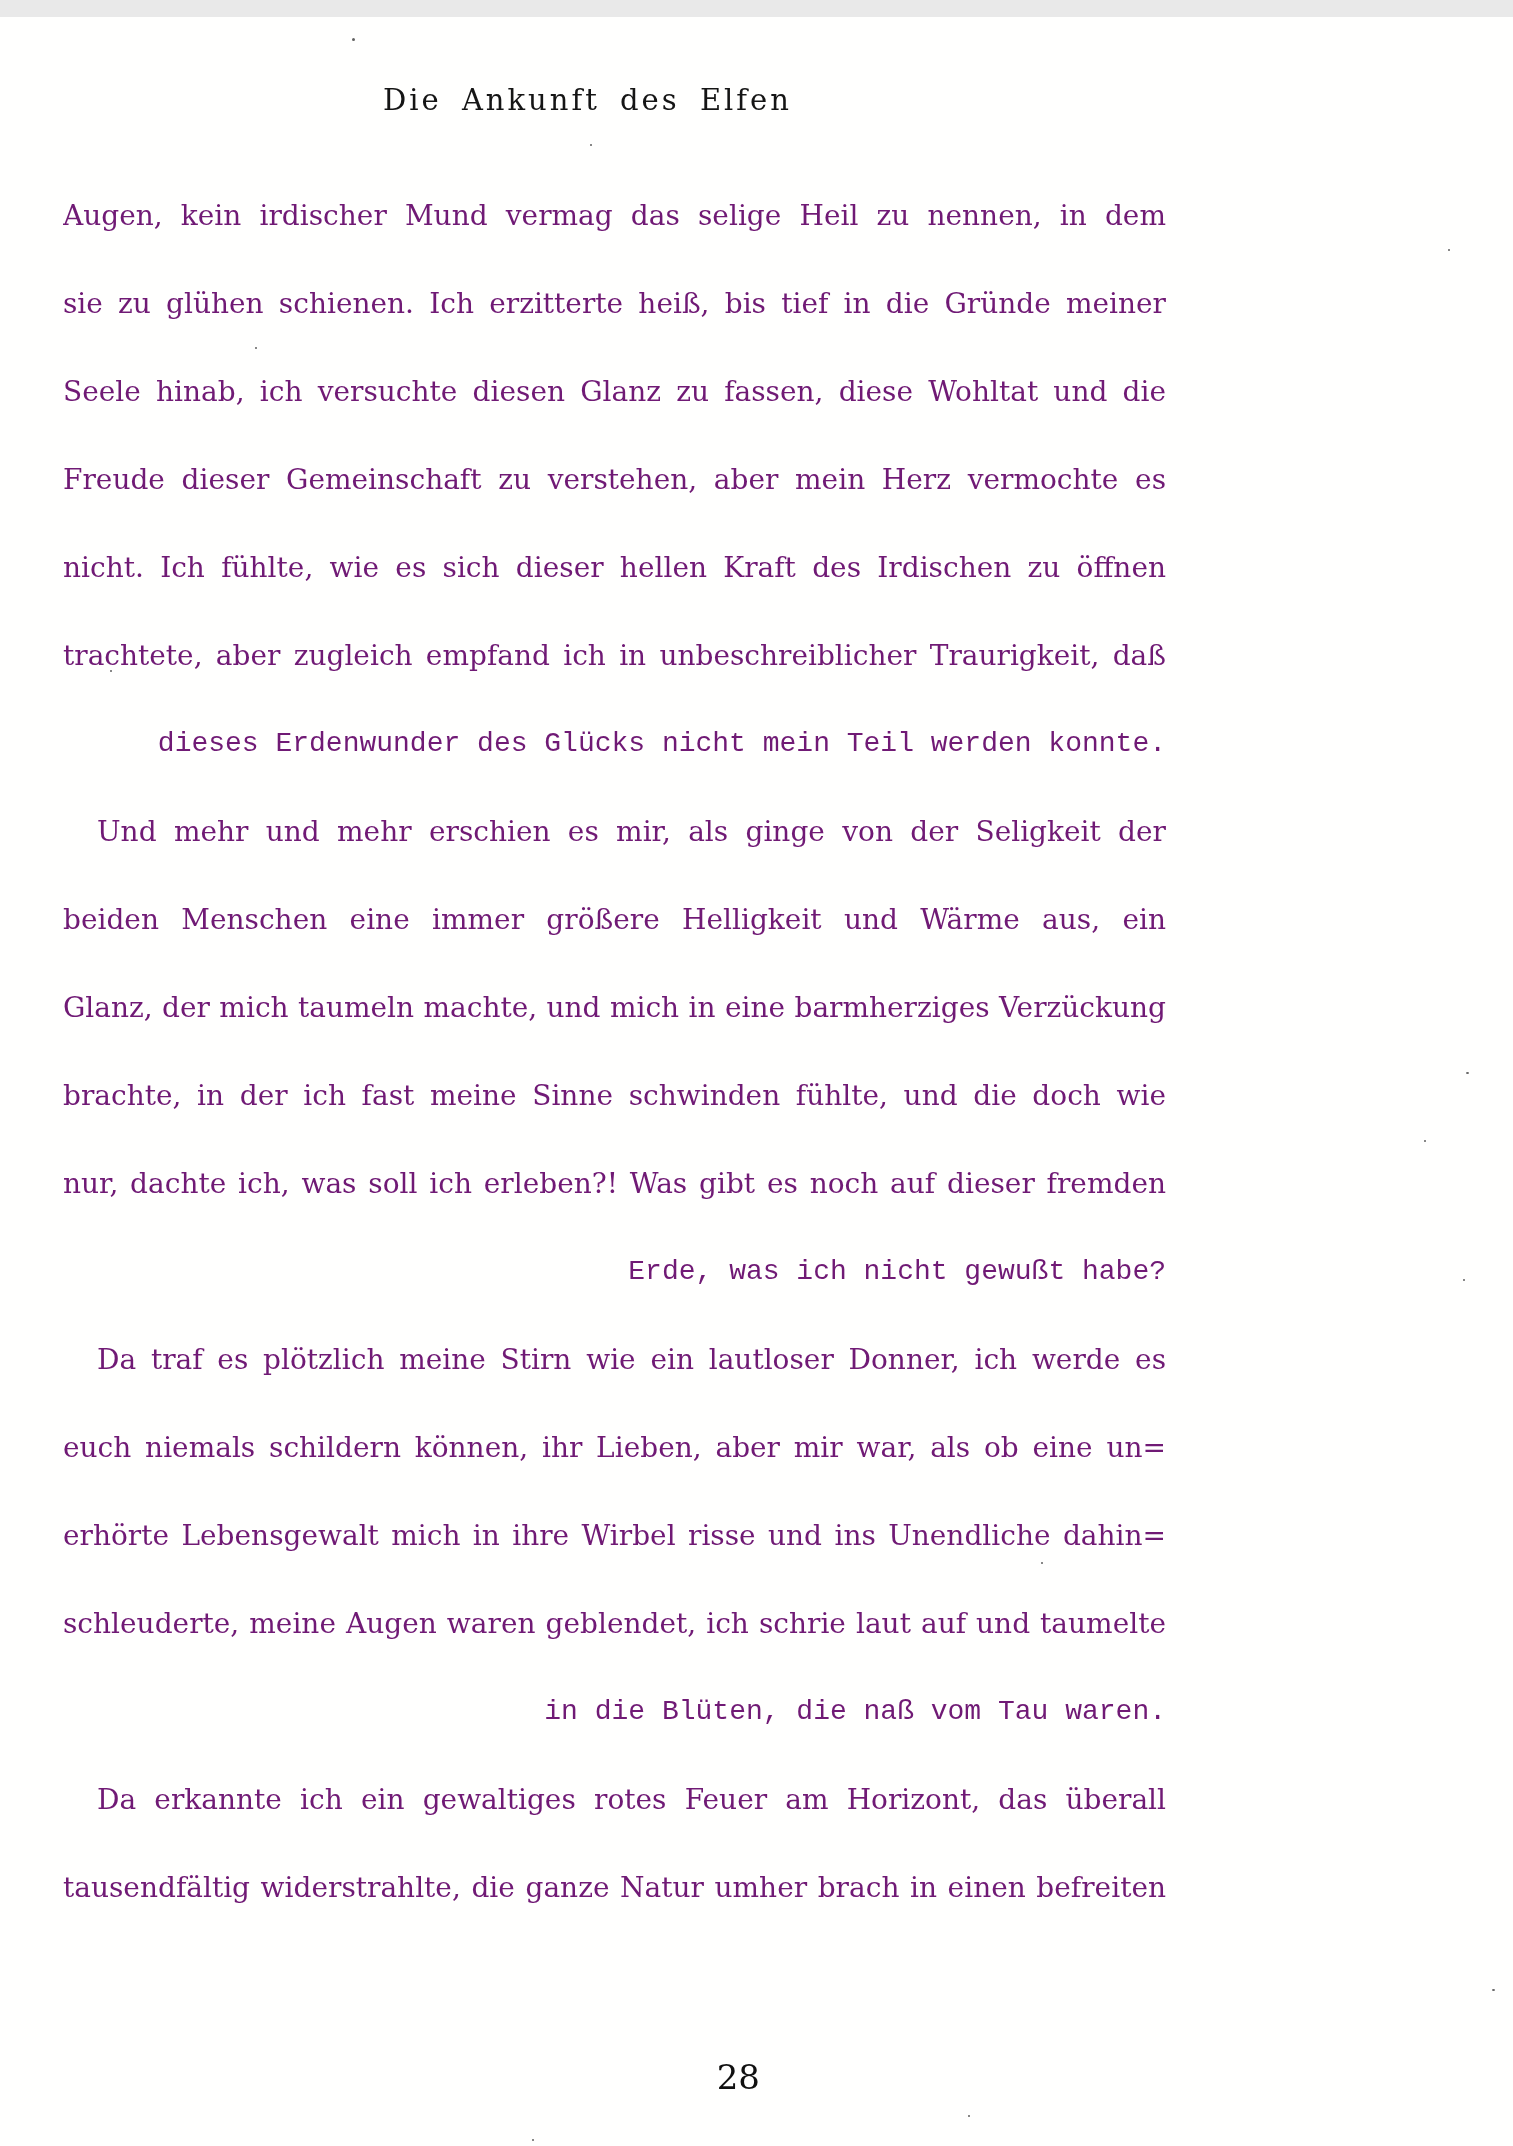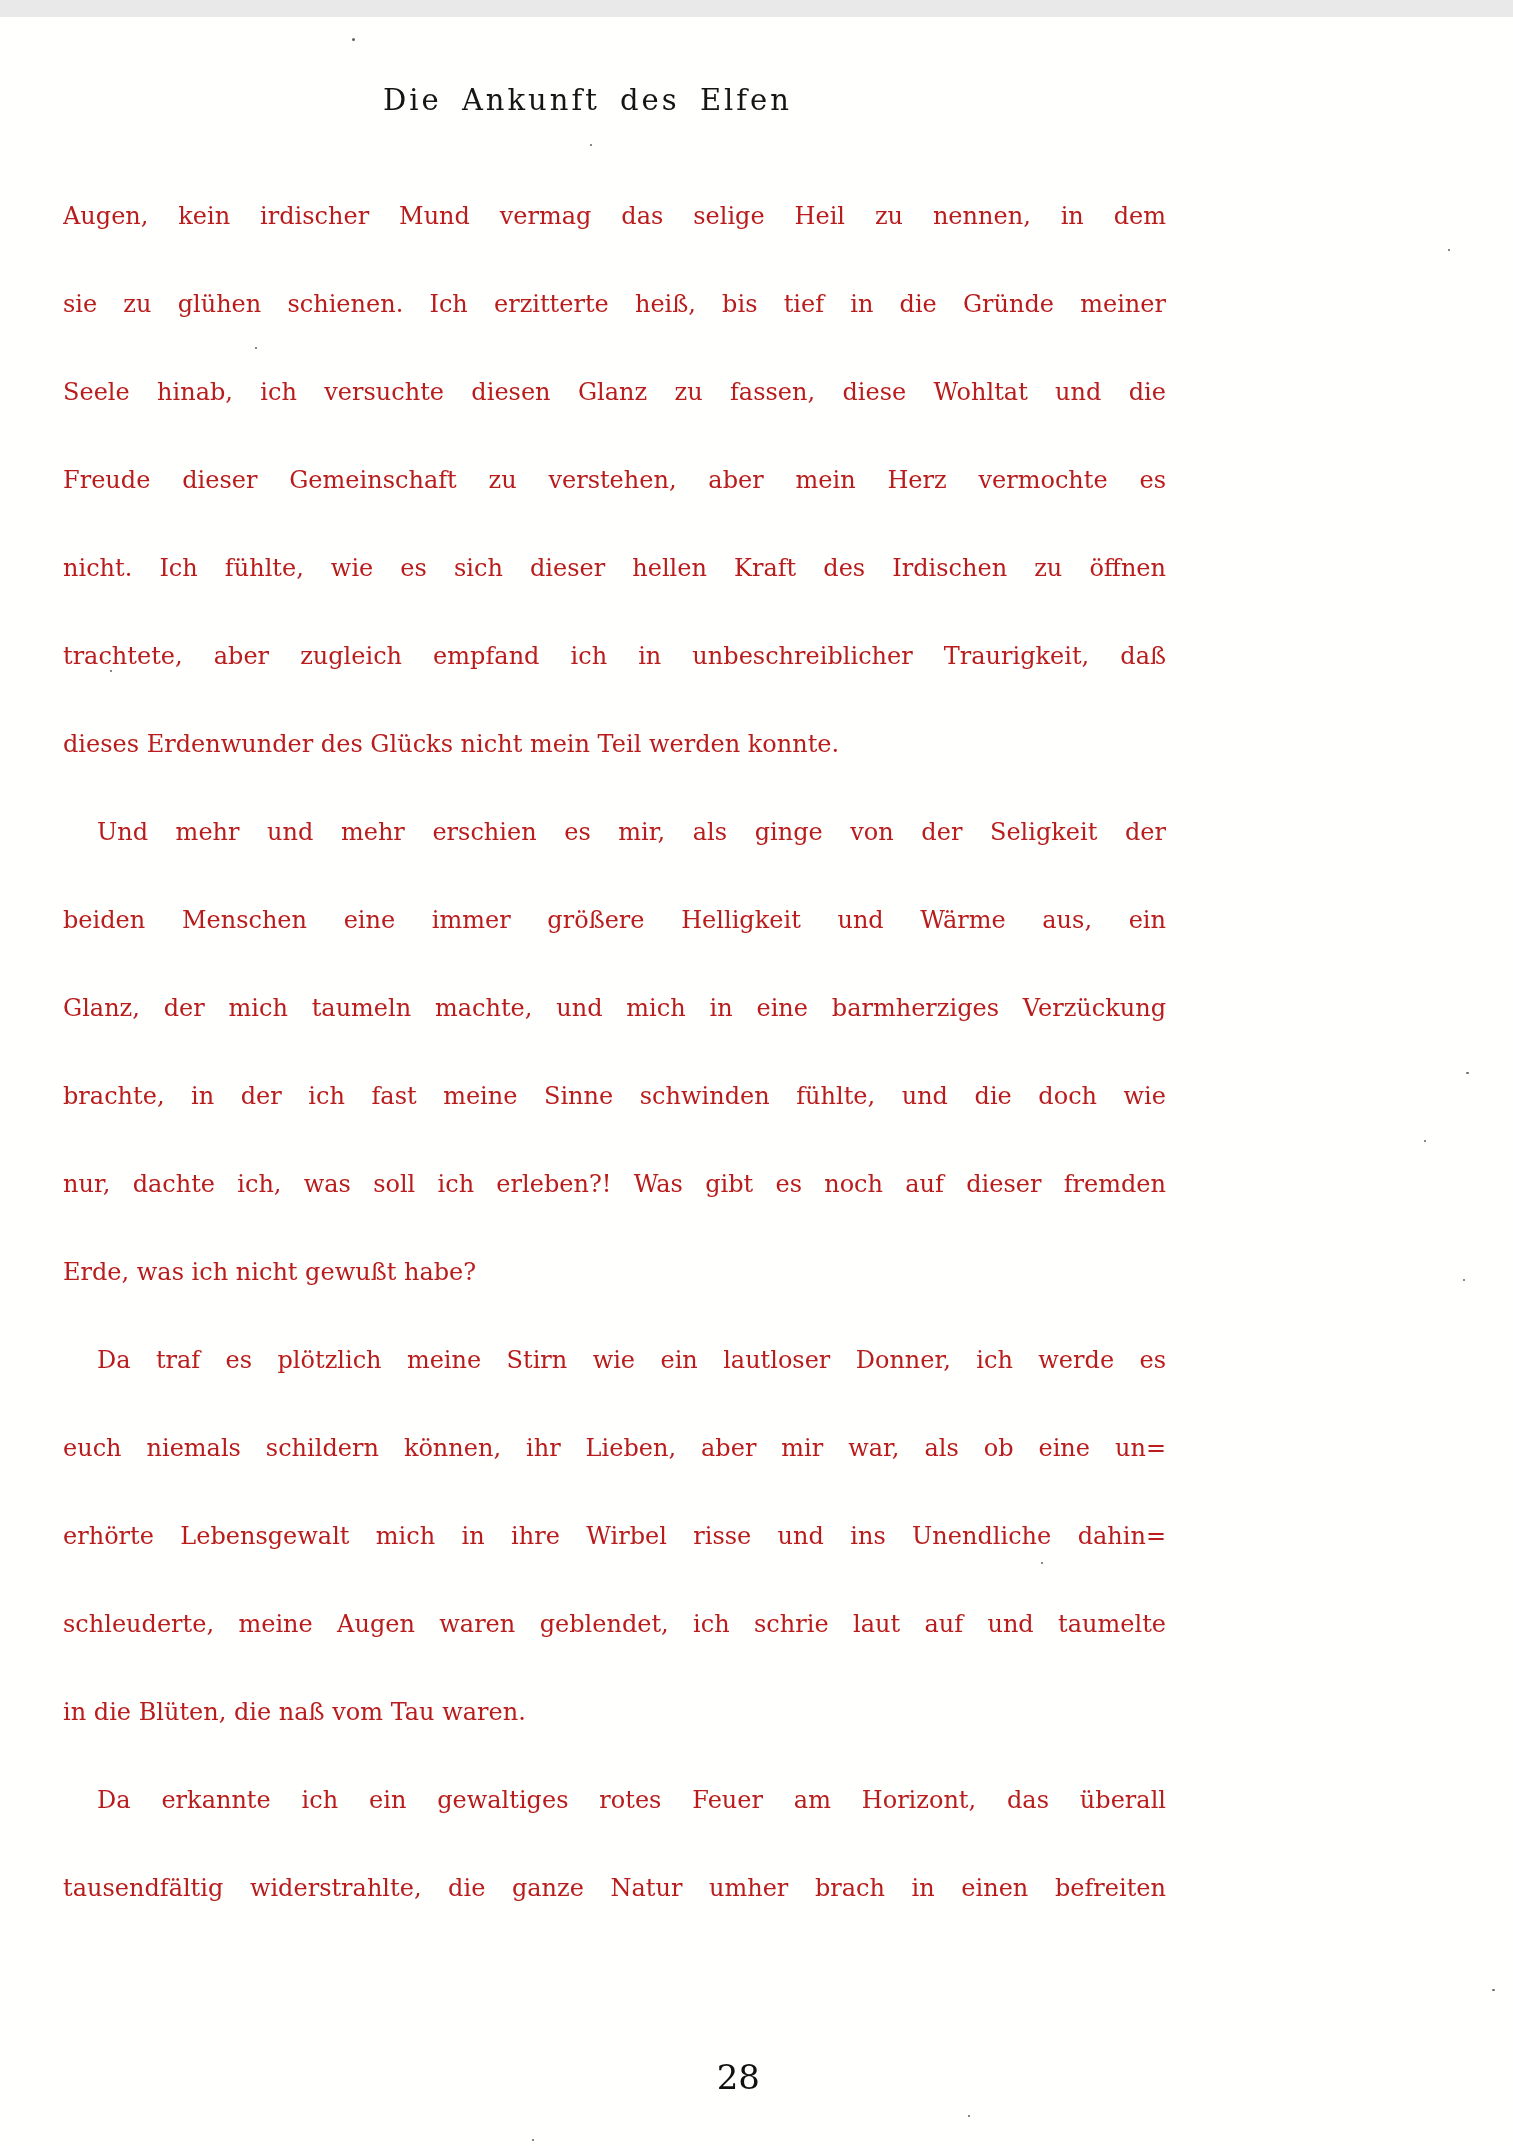--- a/index.html
+++ b/index.html
@@ -25,27 +25,27 @@
   }
   .textblock {
     position: absolute;
     left: 63px;
     top: 155px;
     width: 1103px;
   }
   .line {
     height: 88px;
     line-height: 88px;
-    font-size: 24px;
+    font-size: 28px;
     overflow: hidden;
     white-space: normal;
-    color: #b91c1c;
+    color: #701a75;
   }
   .just { text-align: justify; text-align-last: justify; }
-  .end  { text-align: left; }
+  .end  { text-align: right; font-family: Liberation Mono, monospace; }
   .indent { text-indent: 34px; }
   .pagenum {
     position: absolute;
     top: 2028px;
     left: 560px;
     width: 200px;
     text-align: right;
     font-size: 34px;
     line-height: 64px;
     color: #101010;

